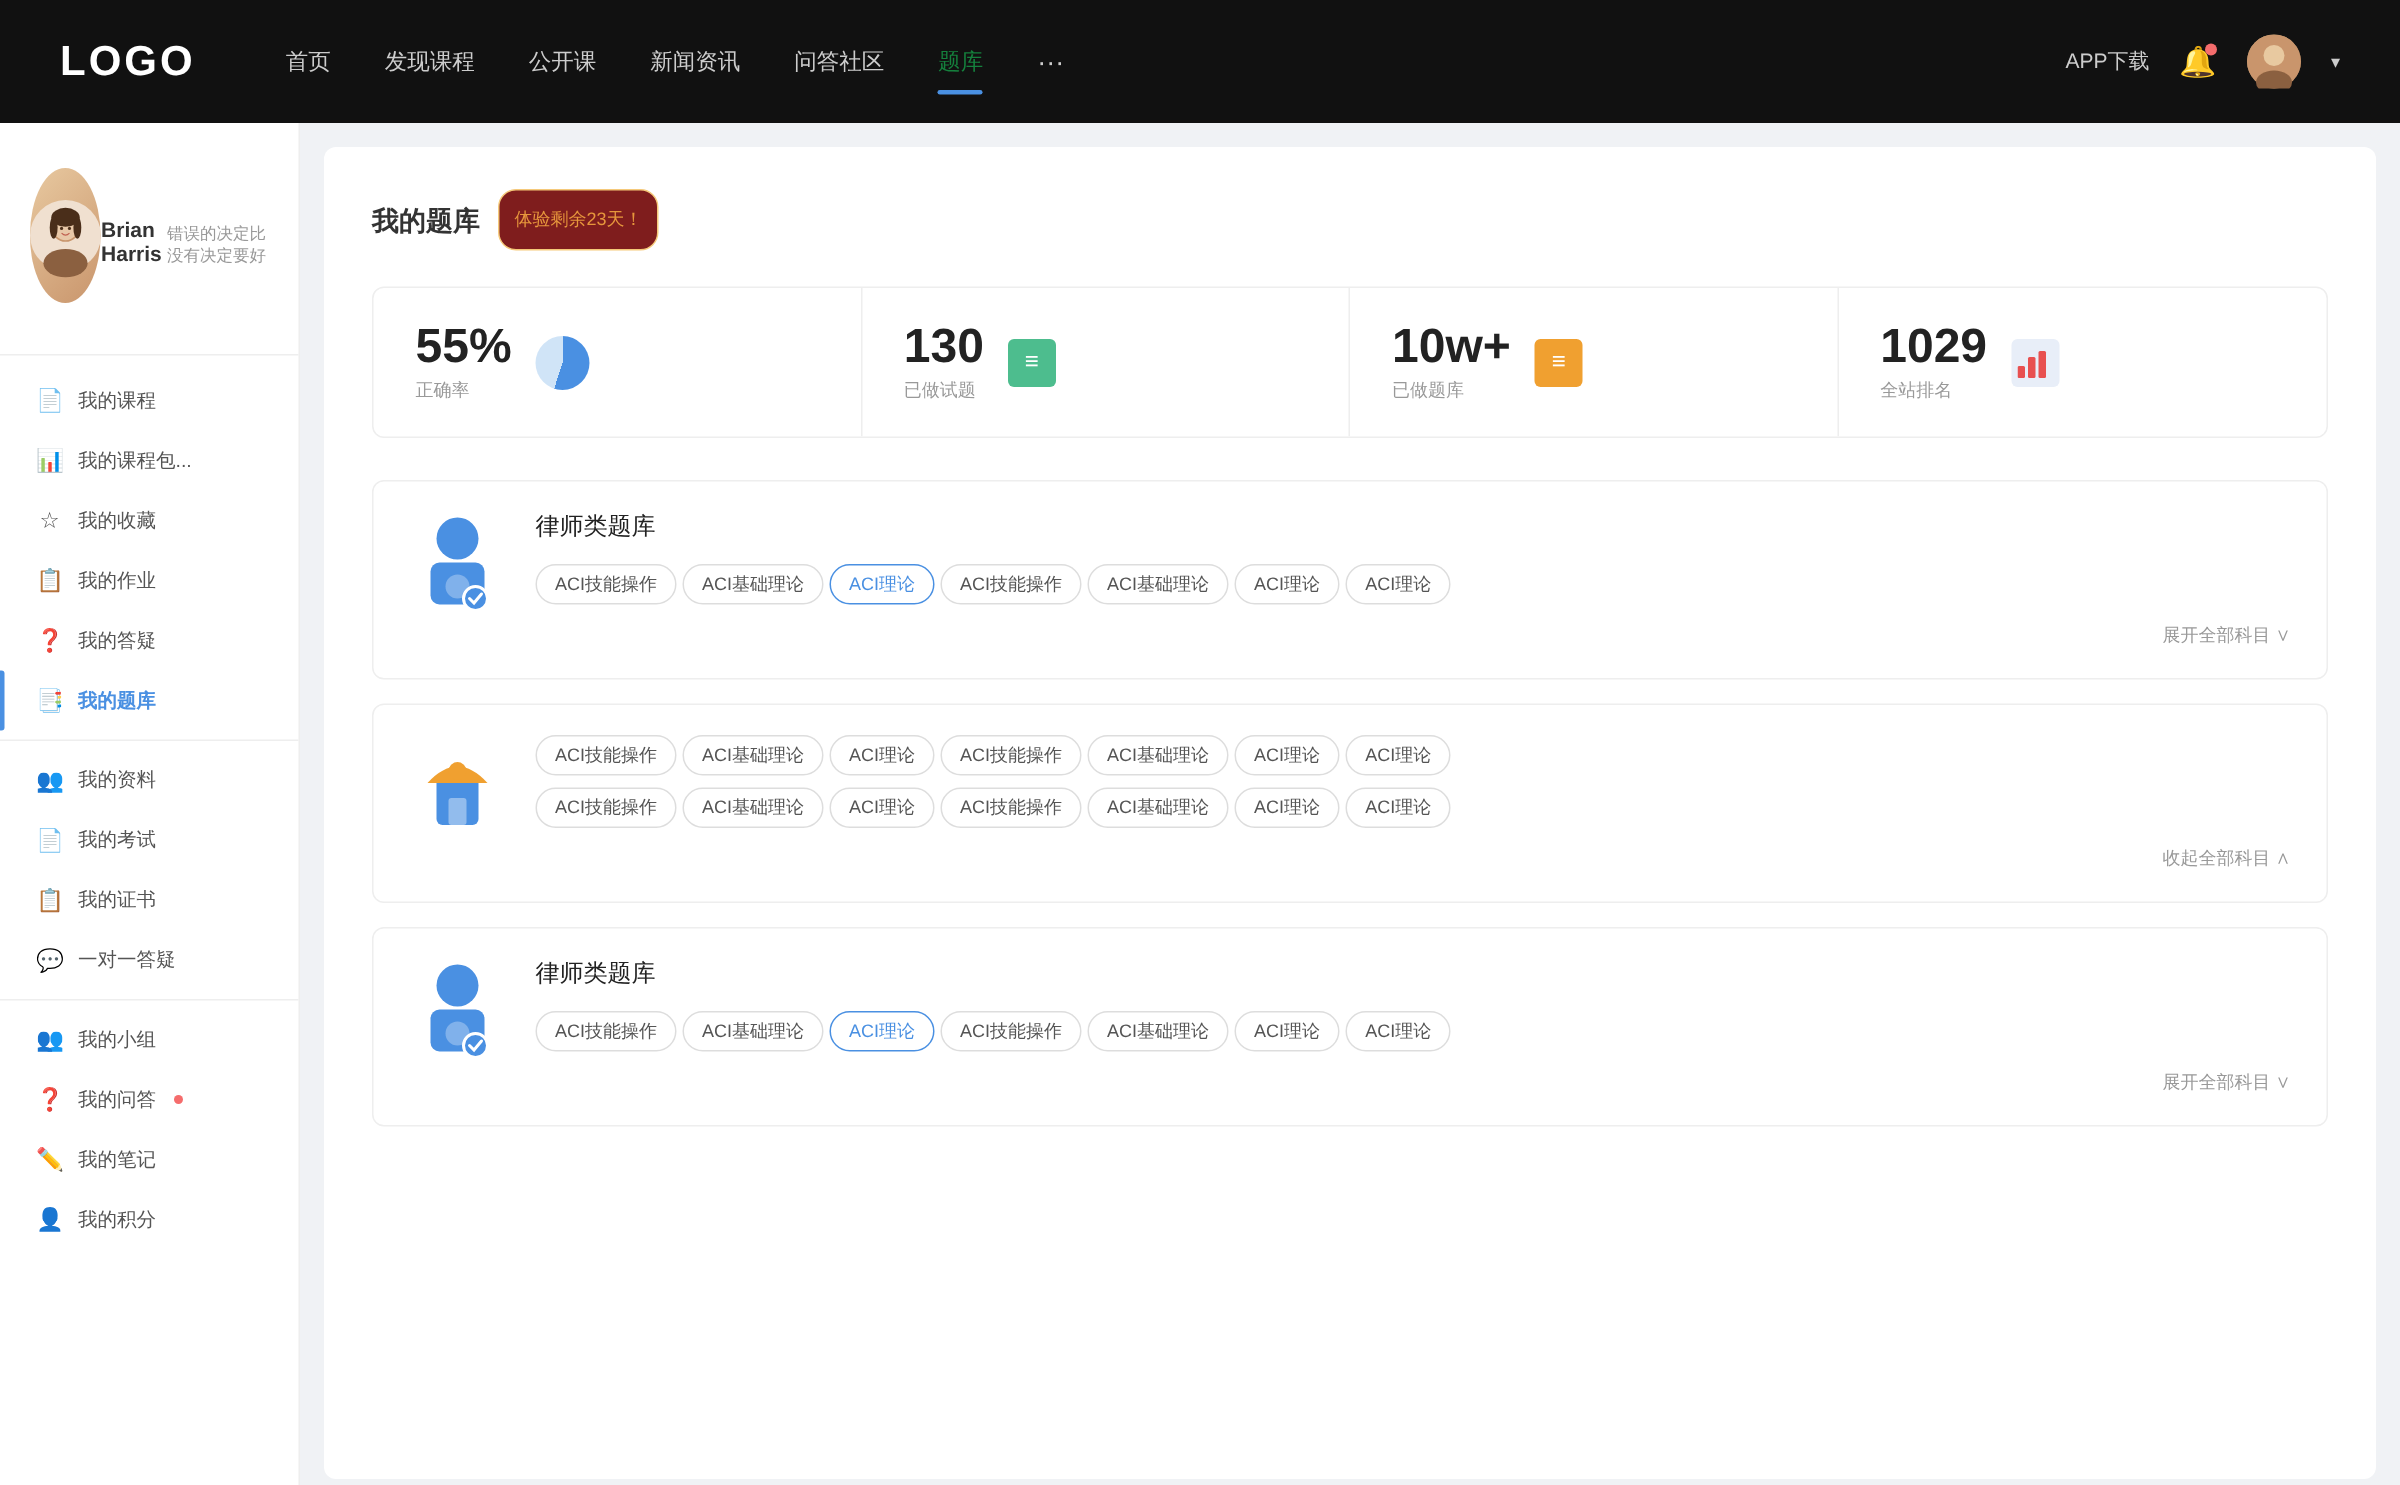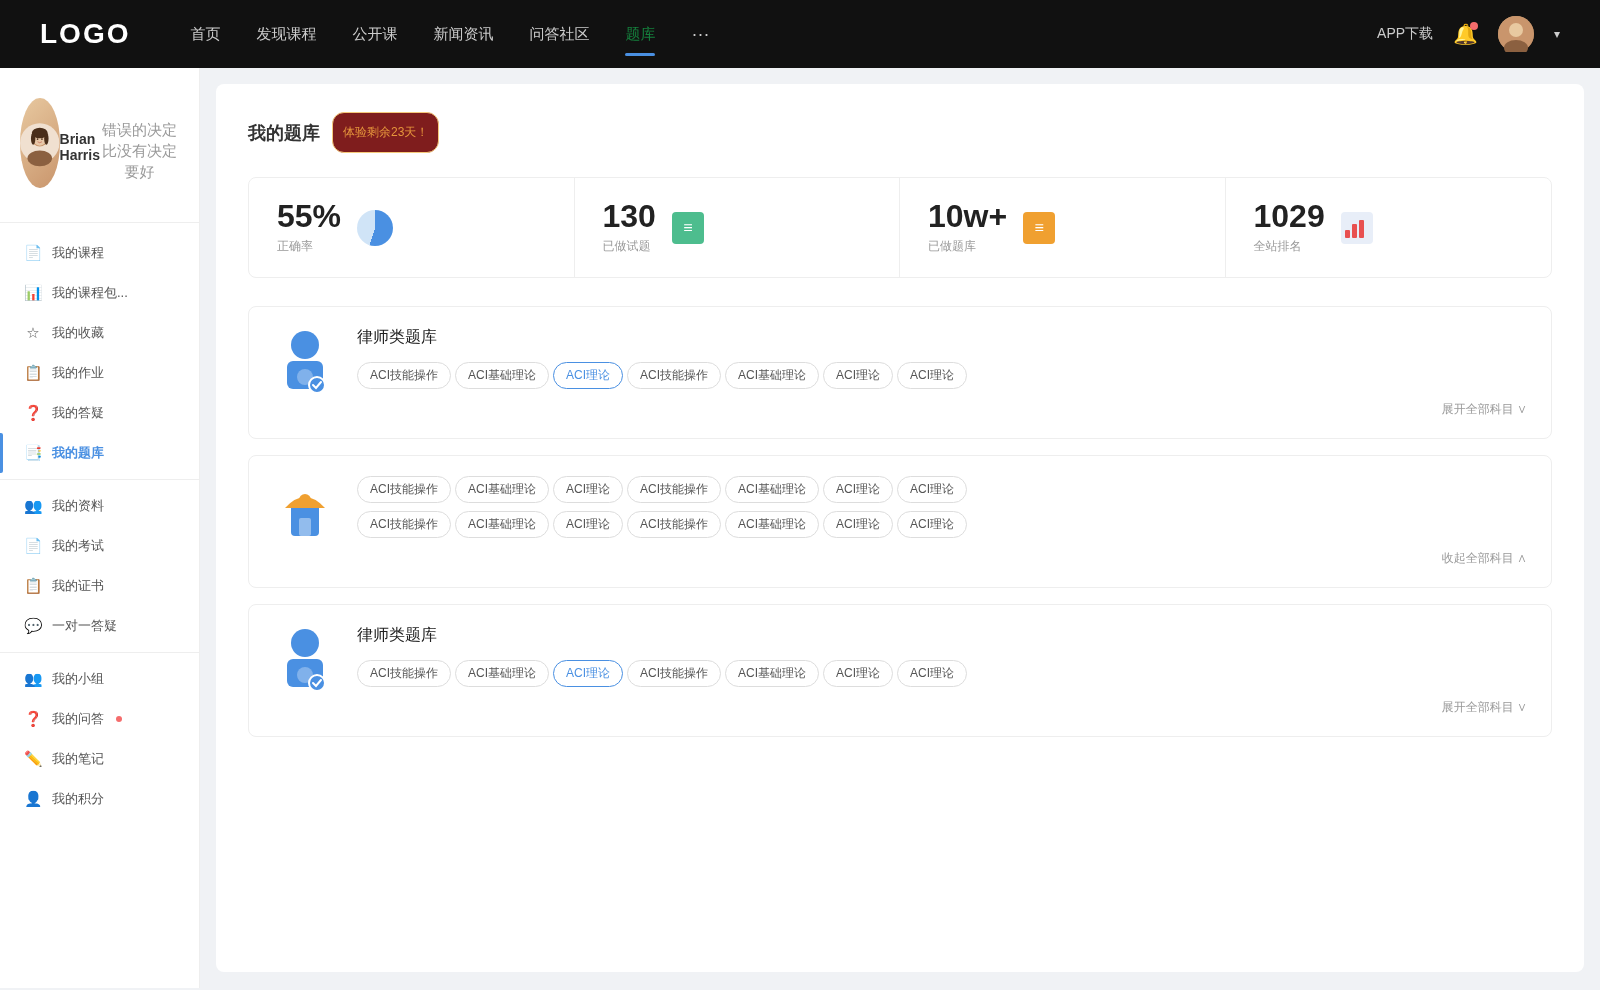--- a/index.html
+++ b/index.html
@@ -1,21 +1,21 @@
 <!DOCTYPE html>
 <html><head>
   <meta charset="utf-8">
   <style>
     * { box-sizing: border-box; margin: 0; padding: 0; }
     body { font-family: "PingFang SC", "Microsoft YaHei", sans-serif; background: #f0f2f5; min-height: 990px; }
 
     
     .topnav {
       background: #111;
-      height: 68px;
+      height: 82px;
       display: flex;
       align-items: center;
       padding: 0 40px;
       position: sticky;
       top: 0;
       z-index: 100;
     }
     .topnav-logo {
       color: #fff;
       font-size: 28px;
@@ -113,21 +113,21 @@
       margin-bottom: 14px;
     }
     .profile-avatar svg { width: 60px; height: 60px; }
     .profile-name {
       font-size: 14px;
       font-weight: 600;
       color: #333;
       margin-bottom: 6px;
     }
     .profile-bio {
-      font-size: 15px;
+      font-size: 11px;
       color: #999;
       text-align: center;
       line-height: 1.4;
     }
     .sidebar-menu {
       padding: 10px 0;
     }
     .sidebar-item {
       display: flex;
       align-items: center;

